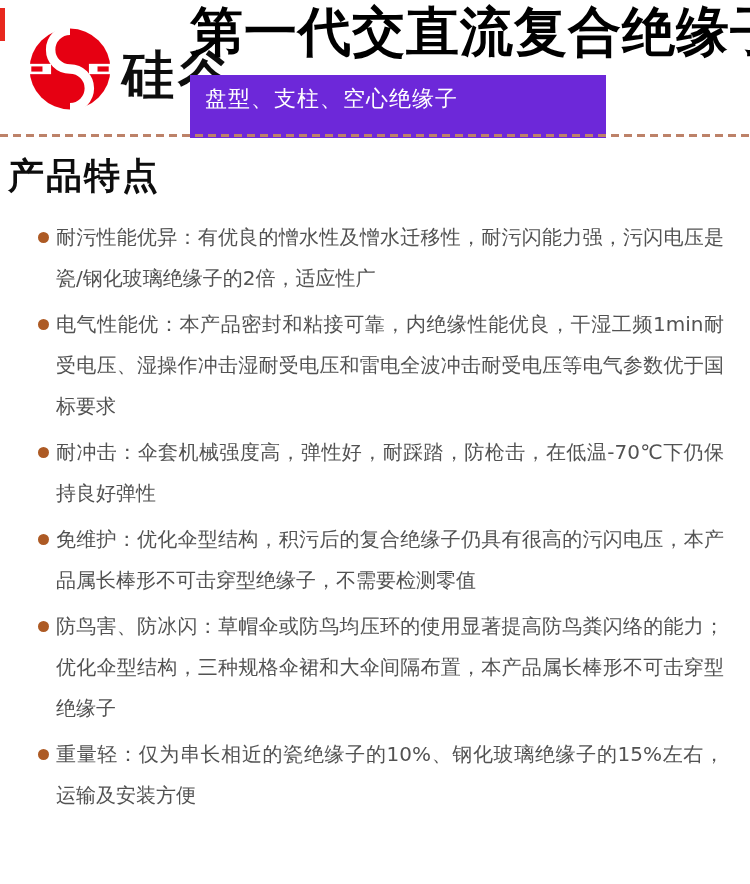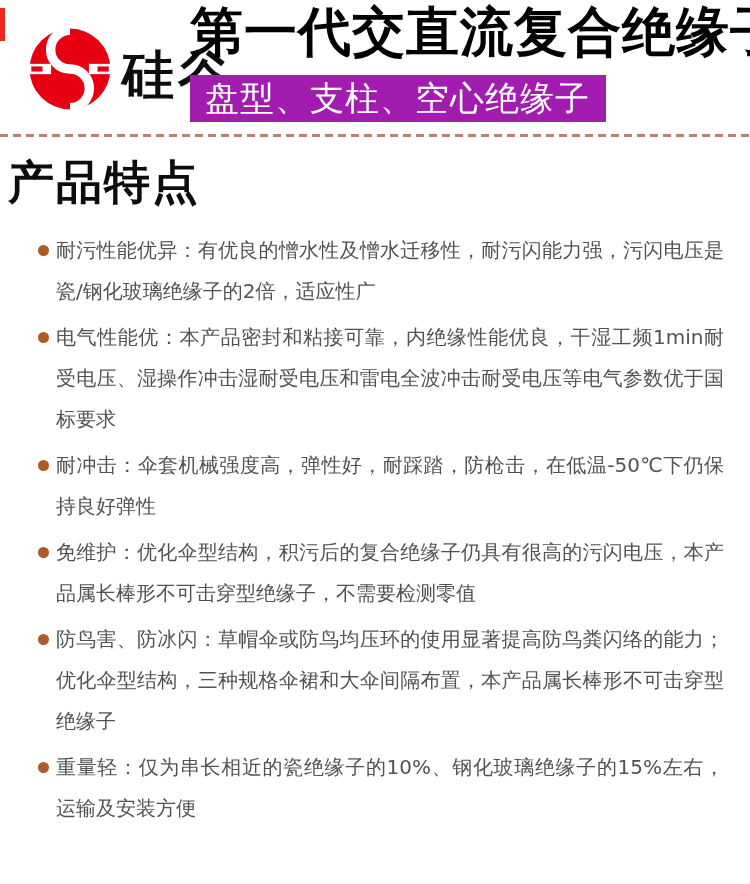--- a/index.html
+++ b/index.html
@@ -29,36 +29,36 @@
   }
 
   .main-title {
     position:absolute; left:190px; top:2px;
     font-size:53px; line-height:60px; font-weight:900;
     color:#000; letter-spacing:1px; white-space:nowrap;
   }
 
   .banner {
     position:absolute; left:190px; top:75px;
-    width:416px; height:47px;
-    color:#fff; font-size:34px; line-height:47px;
+    width:416px; height:63px;
+    color:#fff; font-size:22px; line-height:47px;
     padding-left:15px; letter-spacing:1px;
-    background:#a21caf;
+    background:#6d28d9;
   }
 
   .divider {
     position:absolute; left:0; top:134px;
     width:750px; height:3px;
     background:repeating-linear-gradient(90deg,#bd8269 0 8px,transparent 8px 13px);
   }
 
   
   .features-heading {
     margin:15px 12px 12px 8px;
-    font-size:46px; font-weight:900; color:#0d0d0d; letter-spacing:2px;
+    font-size:36px; font-weight:900; color:#0d0d0d; letter-spacing:2px;
   }
 
   ul.features-list {
     list-style:none;
     padding:0 26px 0 38px;
     margin-top:16px;
   }
   ul.features-list li {
     position:relative;
     padding-left:18px;
@@ -101,20 +101,20 @@
 
     <div class="divider"></div>
   </div>
 
   <div class="features">
     <h2 class="features-heading">产品特点</h2>
 
     <ul class="features-list">
       <li>耐污性能优异：有优良的憎水性及憎水迁移性，耐污闪能力强，污闪电压是瓷/钢化玻璃绝缘子的2倍，适应性广</li>
       <li>电气性能优：本产品密封和粘接可靠，内绝缘性能优良，干湿工频1min耐受电压、湿操作冲击湿耐受电压和雷电全波冲击耐受电压等电气参数优于国标要求</li>
-      <li>耐冲击：伞套机械强度高，弹性好，耐踩踏，防枪击，在低温-50℃下仍保持良好弹性</li>
+      <li>耐冲击：伞套机械强度高，弹性好，耐踩踏，防枪击，在低温-70℃下仍保持良好弹性</li>
       <li>免维护：优化伞型结构，积污后的复合绝缘子仍具有很高的污闪电压，本产品属长棒形不可击穿型绝缘子，不需要检测零值</li>
       <li>防鸟害、防冰闪：草帽伞或防鸟均压环的使用显著提高防鸟粪闪络的能力；优化伞型结构，三种规格伞裙和大伞间隔布置，本产品属长棒形不可击穿型绝缘子</li>
       <li>重量轻：仅为串长相近的瓷绝缘子的10%、钢化玻璃绝缘子的15%左右，运输及安装方便</li>
     </ul>
   </div>
 
 </div>
 
 </body></html>

